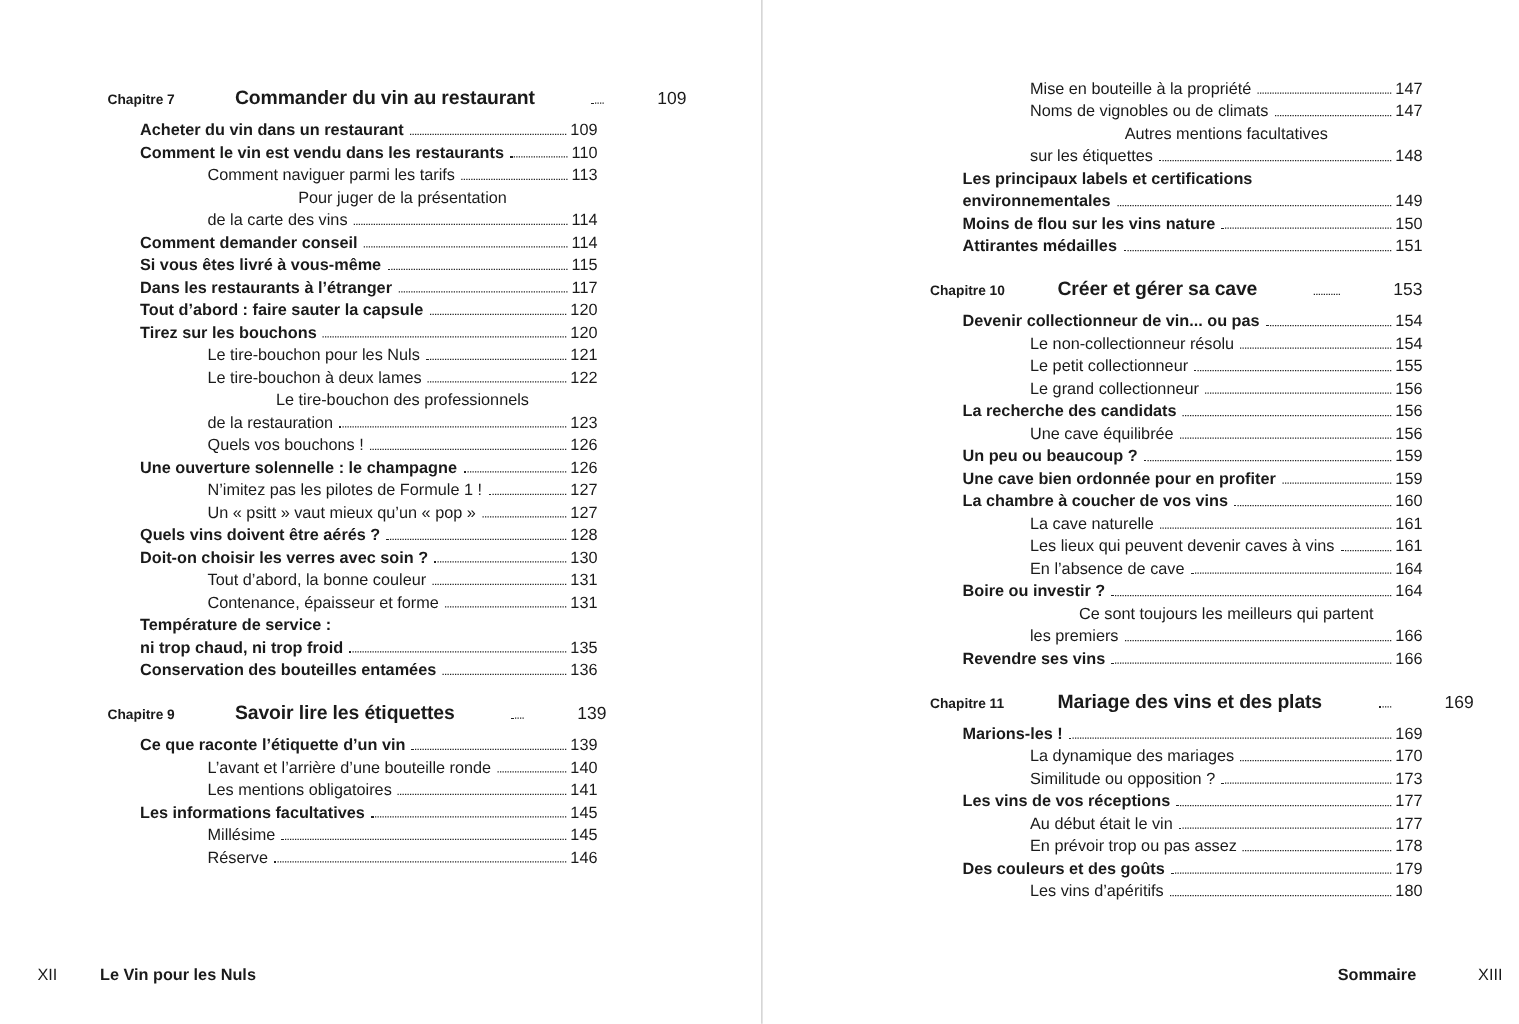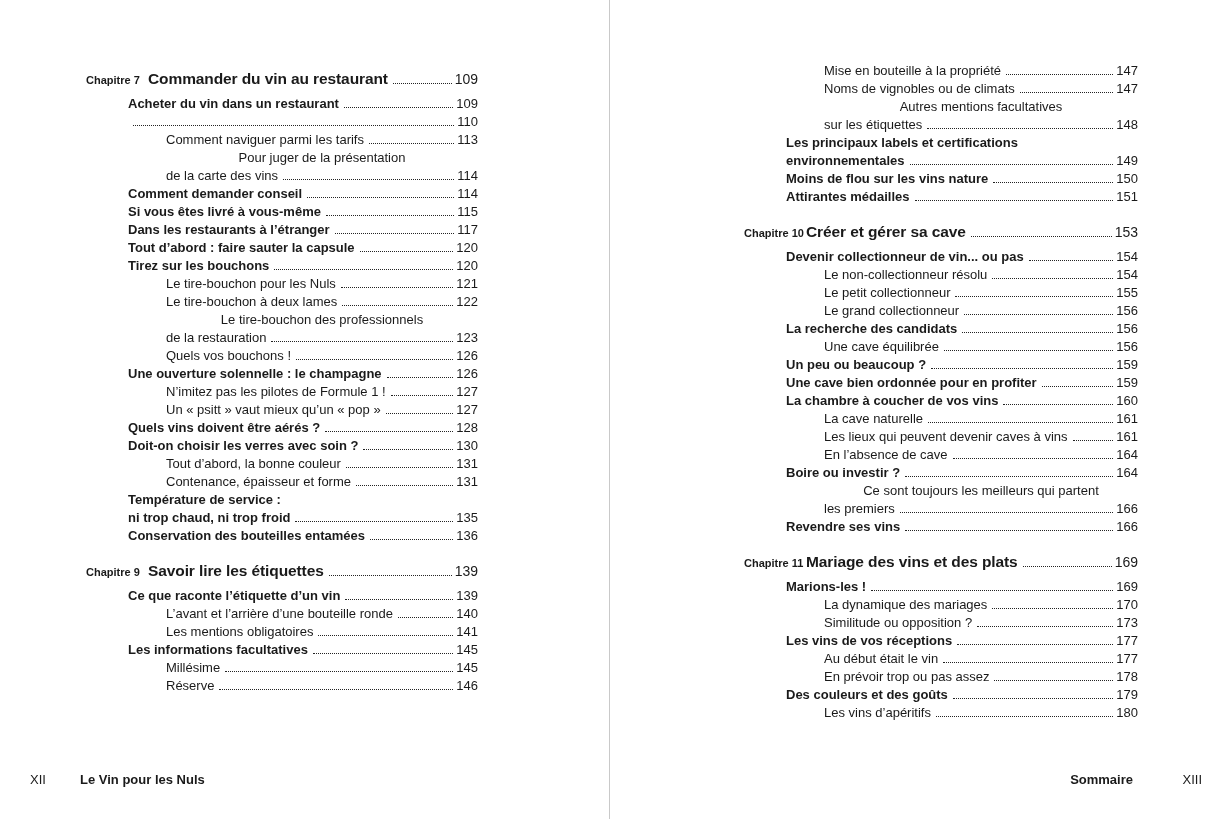--- a/index.html
+++ b/index.html
@@ -6,26 +6,26 @@
   body{
     width:1215px;height:819px;position:relative;overflow:hidden;
     background:#ffffff;color:#1a1a1a;
     font-family:"Liberation Sans","DejaVu Sans",sans-serif;
   }
   .divider{position:absolute;left:609px;top:0;width:1px;height:819px;background:#c9c9c9;}
   .page{position:absolute;top:0;height:819px;}
   .page-left{left:86px;width:392px;}
   .page-right{left:744px;width:394px;}
   .toc{padding-top:62px;}
-  .chapter-row{display:flex;align-items:baseline;margin:17px 0 7px 0;}
+  .chapter-row{display:flex;align-items:baseline;margin:17px 0 7px 0;gap:40px;}
   .toc > .chapter-row:first-child{margin-top:8px;}
   .chap-label{flex:none;width:62px;font-size:11px;font-weight:700;}
   .chap-title{font-size:15.5px;font-weight:700;letter-spacing:-0.1px;white-space:nowrap;}
   .entry{display:flex;align-items:baseline;line-height:18px;font-size:13px;white-space:nowrap;}
-  .lvl1{margin-left:42px;font-weight:700;}
+  .lvl1{margin-left:26px;font-weight:700;}
   .lvl2{margin-left:80px;font-weight:400;justify-content:center;}
   .etext{flex:none;}
   .leader{flex:1;min-width:10px;margin:0 3px 0 5px;border-bottom:1.7px dotted #242424;}
   .pnum{flex:none;font-weight:400;font-size:13px;}
   .chap-pnum{font-size:14px;}
   .footer-item{position:absolute;top:772px;font-size:13px;line-height:16px;text-align:right;}
   .f-folio{font-weight:400;}
   .f-label{font-weight:700;}
   #f-left-folio{left:30px;}
   #f-left-label{left:80px;}
@@ -44,20 +44,21 @@
         <span class="chap-title">Commander du vin au restaurant</span>
         <span class="leader"></span>
         <span class="pnum chap-pnum">109</span>
       </div>
       <div class="entry lvl1">
         <span class="etext">Acheter du vin dans un restaurant</span>
         <span class="leader"></span>
         <span class="pnum">109</span>
       </div>
       <div class="entry lvl1">
+        <span class="etext">Comment le vin est vendu dans les restaurants</span>
         <span class="leader"></span>
         <span class="pnum">110</span>
       </div>
       <div class="entry lvl2">
         <span class="etext">Comment naviguer parmi les tarifs</span>
         <span class="leader"></span>
         <span class="pnum">113</span>
       </div>
       <div class="entry lvl2">
         <span class="etext">Pour juger de la présentation</span>

